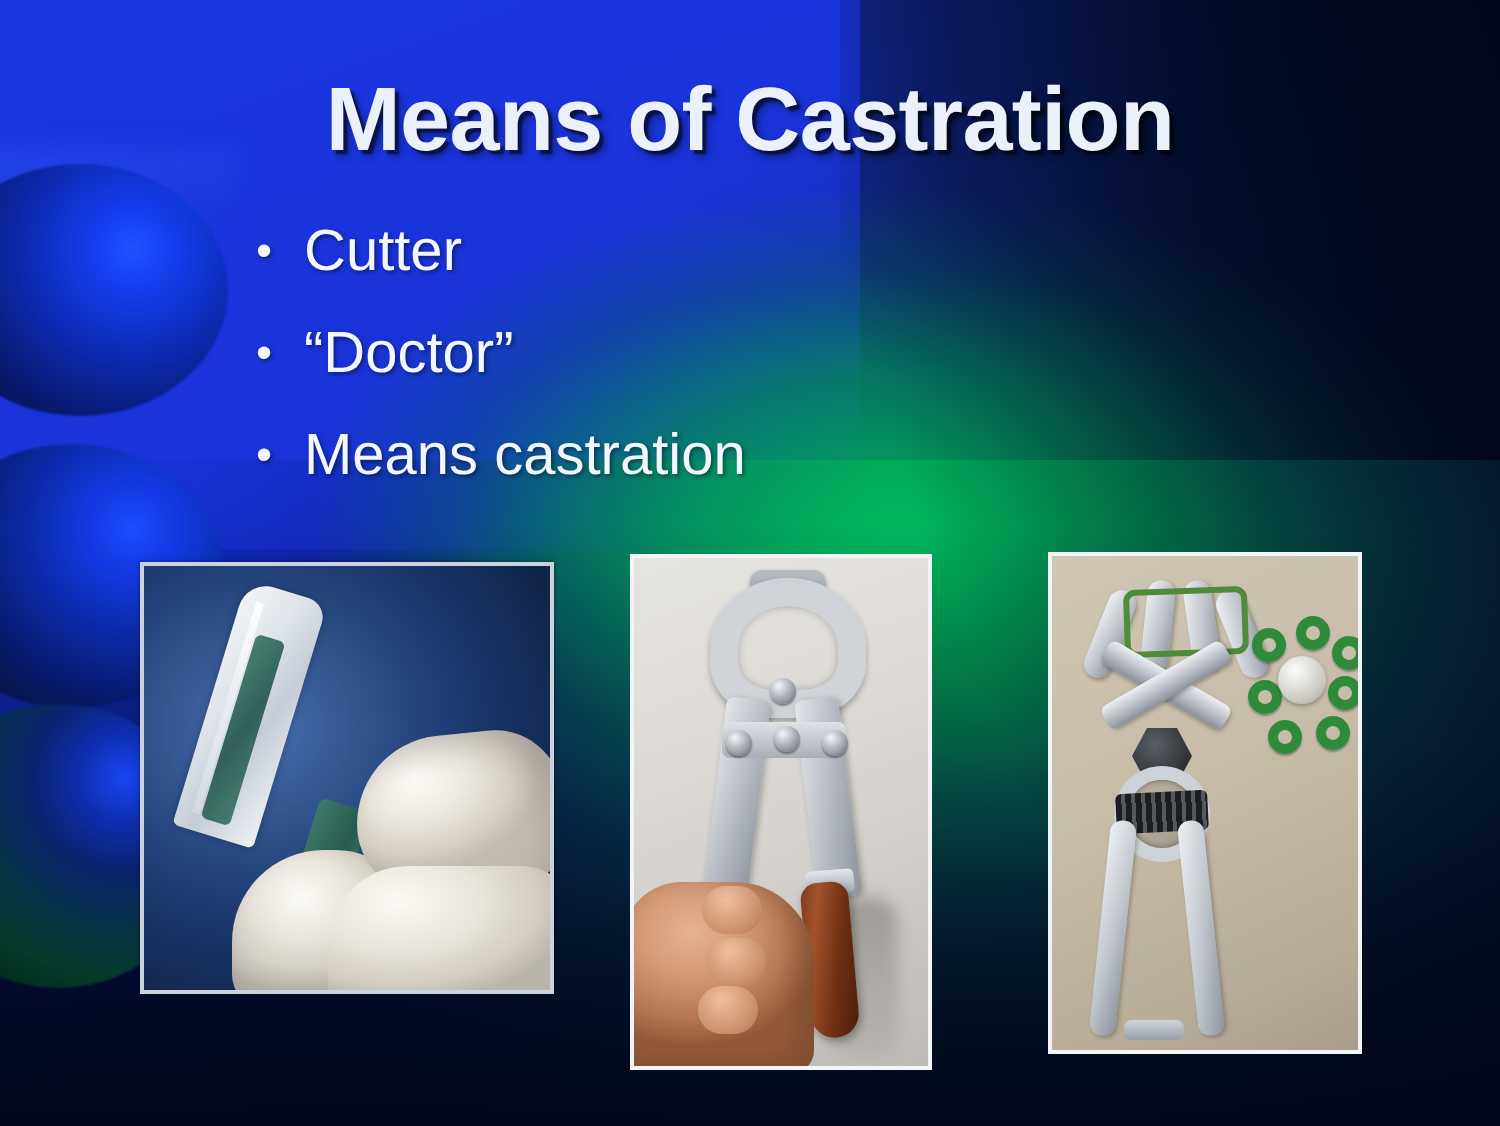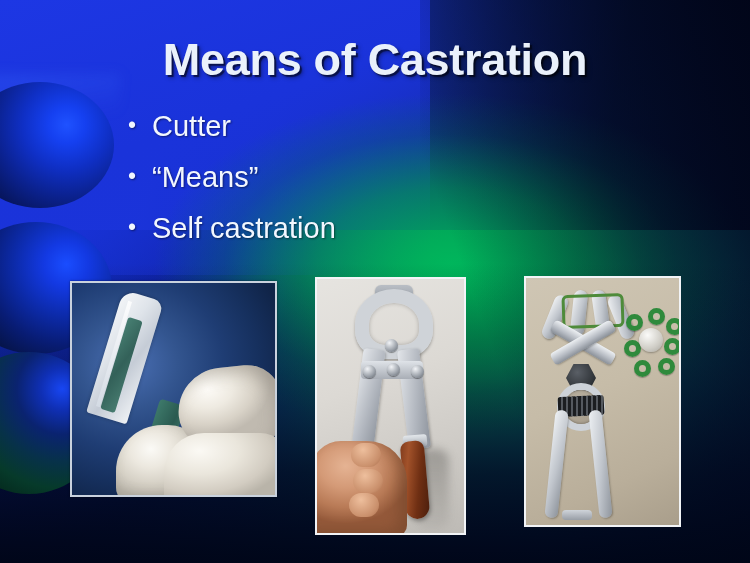--- a/index.html
+++ b/index.html
@@ -357,25 +357,25 @@
 
   <div id="title">Means of Castration</div>
 
   <div id="bullets">
     <div class="bullet">
       <span class="dot">•</span>
       <span class="txt">Cutter</span>
     </div>
     <div class="bullet">
       <span class="dot">•</span>
-      <span class="txt">“Means”</span>
+      <span class="txt">“Doctor”</span>
     </div>
     <div class="bullet">
       <span class="dot">•</span>
-      <span class="txt">Self castration</span>
+      <span class="txt">Means castration</span>
     </div>
   </div>
 
   <div class="photo framed" id="photo1">
     <div class="scene"></div>
     <div class="blade"></div>
     <div class="blade-inner"></div>
     <div class="blade-edge"></div>
     <div class="handle"></div>
     <div class="handle-tip"></div>

